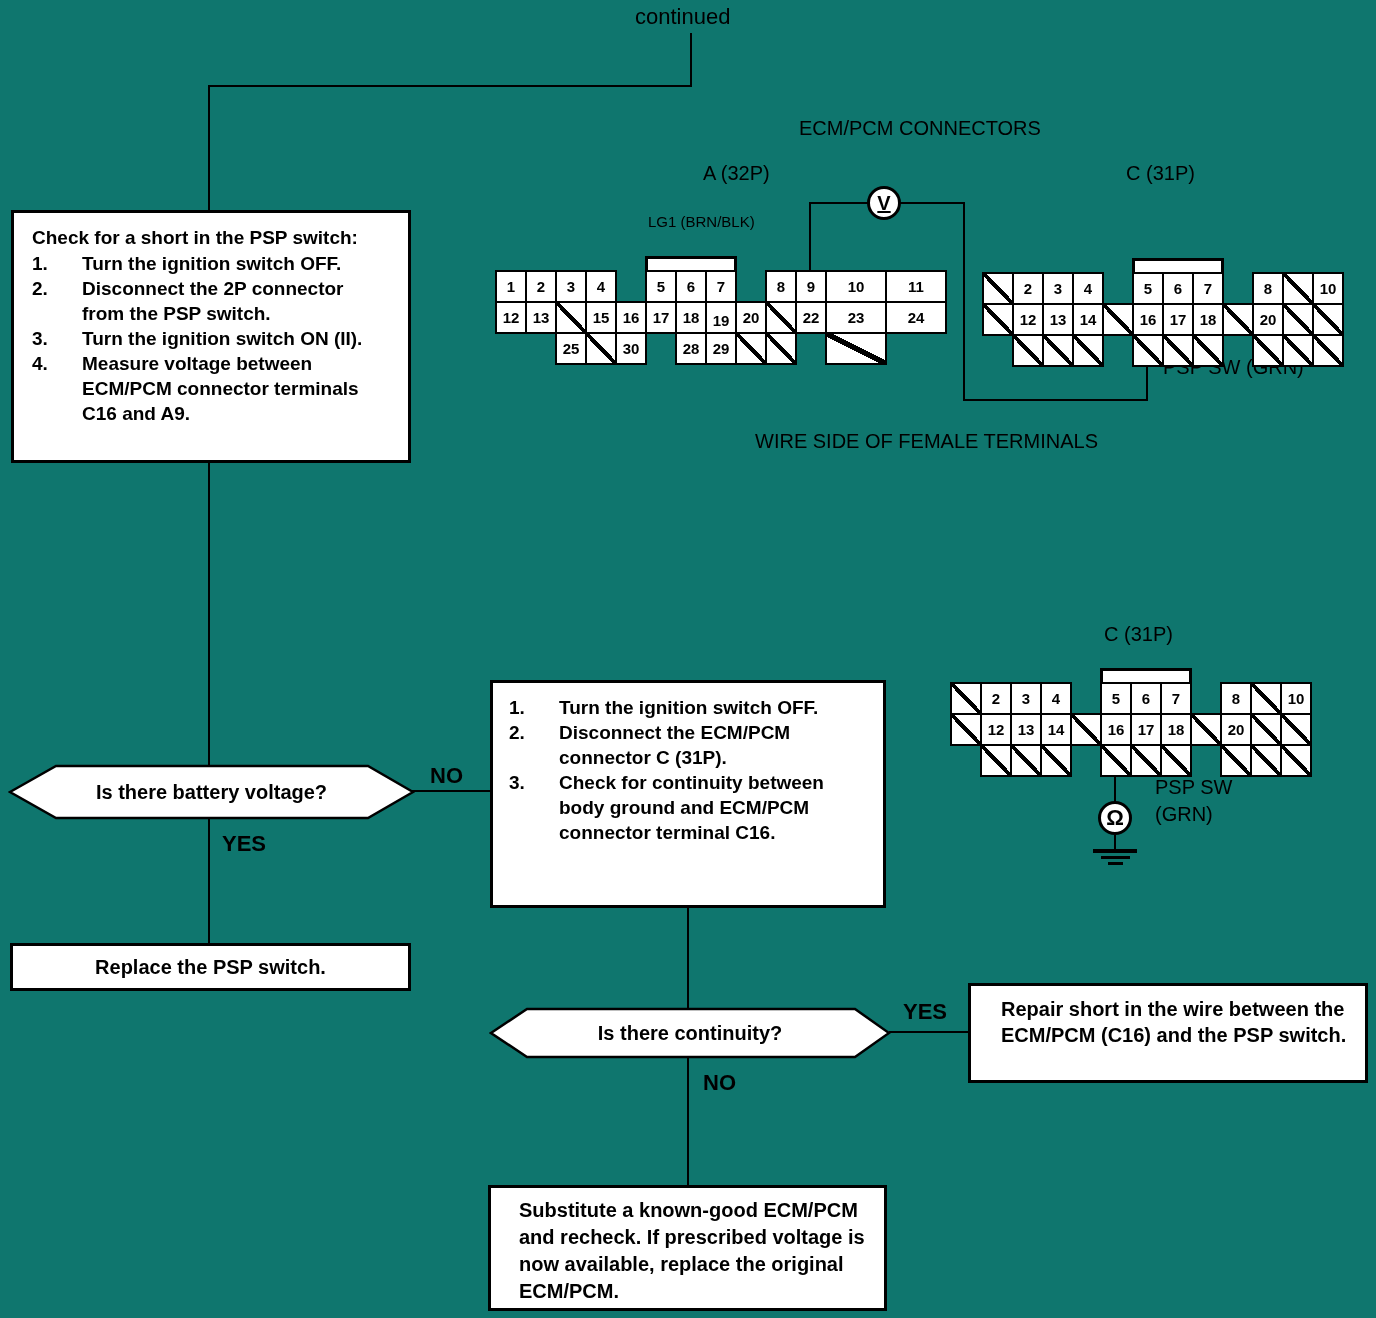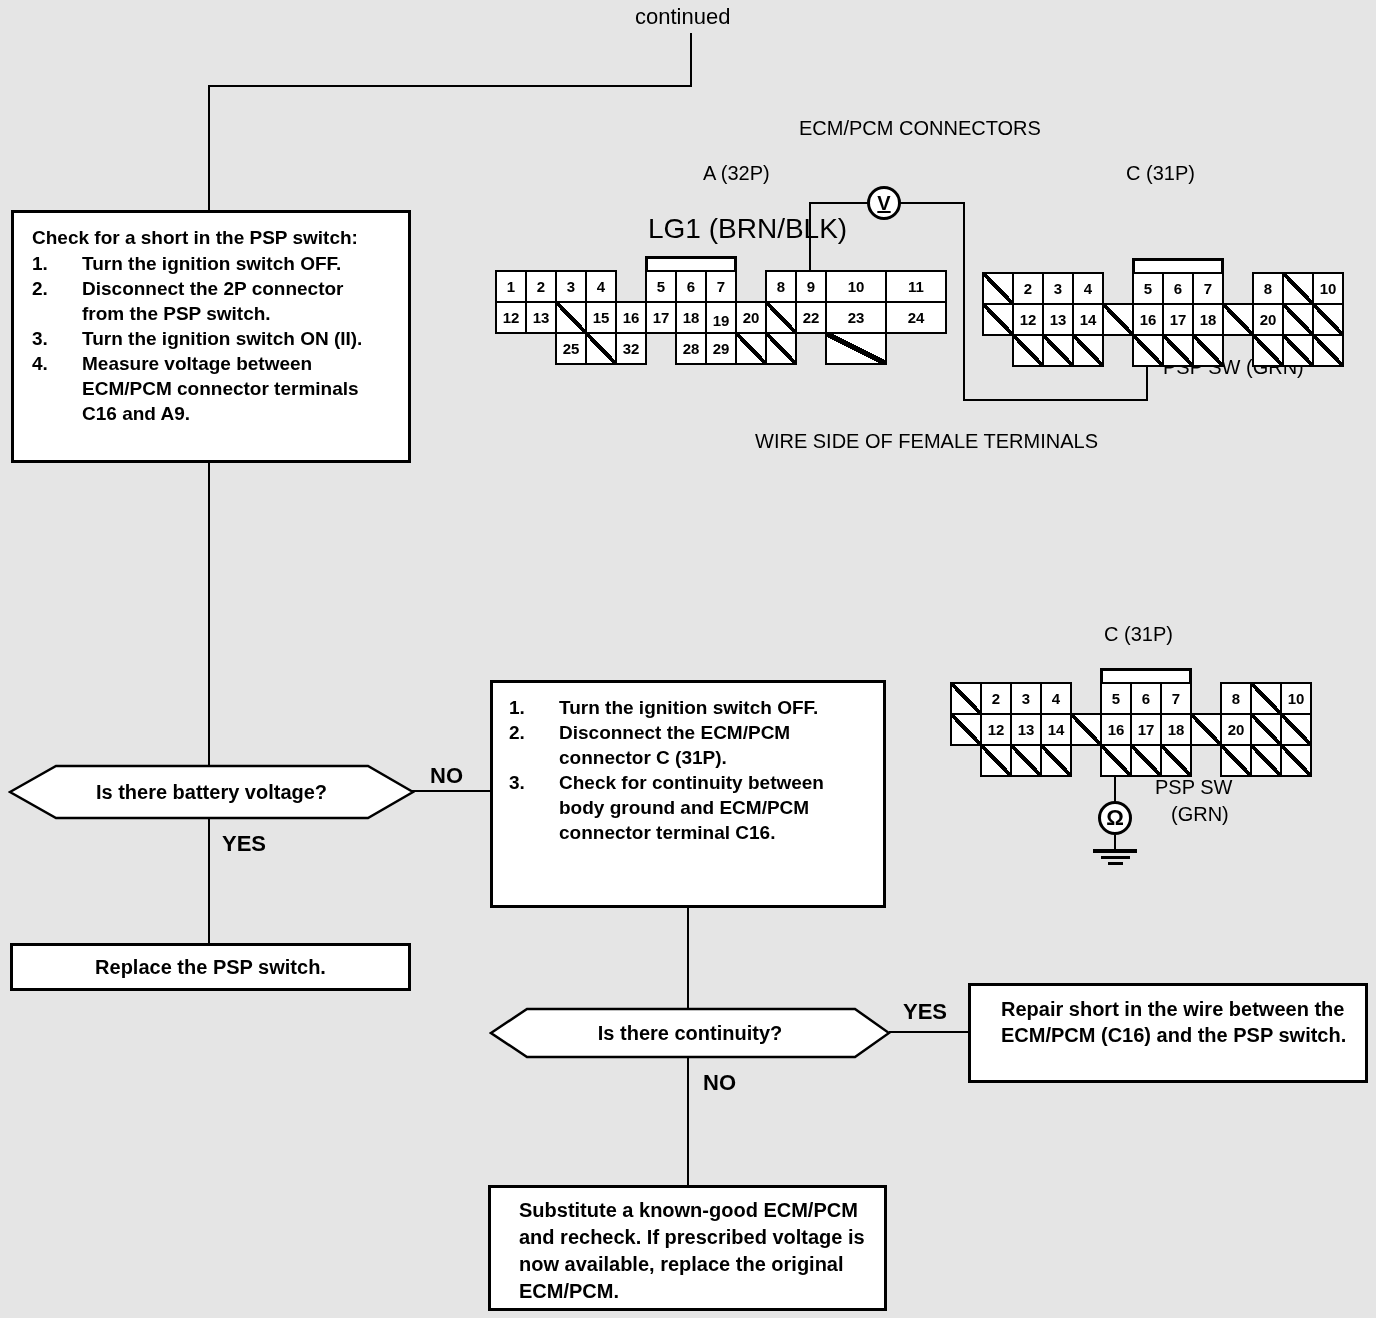--- a/index.html
+++ b/index.html
@@ -1,22 +1,22 @@
 <!DOCTYPE html>
 <html><head>
 <meta charset="utf-8">
 <style>
   html,body{margin:0;padding:0;background:#fff;}
-  .canvas{position:relative;width:1376px;height:1318px;background:#e5e5e5;
+  .canvas{position:relative;width:1376px;height:1318px;background:#0f766e;
           font-family:"Liberation Sans",sans-serif;color:#000;overflow:hidden;}
   .line{position:absolute;background:#000;}
   .txt{position:absolute;white-space:nowrap;}
   .b{font-weight:normal;}
   .h20{font-size:20px;}
-  .h21{font-size:28px;}
+  .h21{font-size:15px;}
   .h22{font-size:22px;font-weight:bold;}
   .box{position:absolute;background:#fff;border:3px solid #000;box-sizing:border-box;}
   .box .title{font-weight:bold;font-size:19px;line-height:25px;margin-bottom:1px;}
   .steps .step{display:flex;font-weight:600;font-size:19px;line-height:25px;}
   .step-num{width:30px;flex:none;}
   .step-text{flex:1;margin-left:20px;}
   .centerbox{display:flex;align-items:center;justify-content:center;
              font-weight:bold;font-size:20px;text-align:center;}
   .leftbox{font-weight:bold;font-size:20px;line-height:26px;}
   .hex{position:absolute;}
@@ -63,21 +63,21 @@
 
   <div class="txt h22" style="left:635px;top:4px;font-weight:400;">continued</div>
   <div class="txt b h20" style="left:799px;top:117px;">ECM/PCM CONNECTORS</div>
   <div class="txt b h20" style="left:703px;top:162px;">A (32P)</div>
   <div class="txt b h20" style="left:1126px;top:162px;">C (31P)</div>
   <div class="txt b h21" style="left:648px;top:213px;">LG1 (BRN/BLK)</div>
   <div class="txt b h20" style="left:1163px;top:356px;">PSP SW (GRN)</div>
   <div class="txt b h20" style="left:755px;top:430px;">WIRE SIDE OF FEMALE TERMINALS</div>
   <div class="txt b h20" style="left:1104px;top:623px;">C (31P)</div>
   <div class="txt b h20" style="left:1155px;top:776px;">PSP SW</div>
-  <div class="txt b h20" style="left:1155px;top:803px;margin-left:16px;">(GRN)</div>
+  <div class="txt b h20" style="left:1155px;top:803px;">(GRN)</div>
 
   <div class="txt h22" style="left:430px;top:763px;">NO</div>
   <div class="txt h22" style="left:222px;top:831px;">YES</div>
   <div class="txt h22" style="left:903px;top:999px;">YES</div>
   <div class="txt h22" style="left:703px;top:1070px;">NO</div>
 
   <div class="box" style="left:11px;top:210px;width:400px;height:253px;padding:12px 18px;overflow:hidden;">
     <div class="title">Check for a short in the PSP switch:</div>
     <div class="steps">
         <div class="step">
@@ -163,21 +163,21 @@
       <div class="cell" style="left: 150px; top: 31px; width: 32px; height: 33px;">17</div>
       <div class="cell" style="left: 180px; top: 31px; width: 32px; height: 33px;">18</div>
       <div class="cell" style="left: 210px; top: 31px; width: 32px; height: 39px; text-align: right;">19</div>
       <div class="cell" style="left: 240px; top: 31px; width: 32px; height: 33px;">20</div>
       <div class="cell slash" style="left: 270px; top: 31px; width: 32px; height: 33px;"></div>
       <div class="cell" style="left: 300px; top: 31px; width: 32px; height: 33px;">22</div>
       <div class="cell" style="left: 330px; top: 31px; width: 62px; height: 33px;">23</div>
       <div class="cell" style="left: 390px; top: 31px; width: 62px; height: 33px;">24</div>
       <div class="cell" style="left: 60px; top: 62px; width: 32px; height: 33px;">25</div>
       <div class="cell slash" style="left: 90px; top: 62px; width: 32px; height: 33px;"></div>
-      <div class="cell" style="left: 120px; top: 62px; width: 32px; height: 33px;">32</div>
+      <div class="cell" style="left: 120px; top: 62px; width: 32px; height: 33px;">30</div>
       <div class="cell" style="left: 180px; top: 62px; width: 32px; height: 33px;">28</div>
       <div class="cell" style="left: 210px; top: 62px; width: 32px; height: 33px;">29</div>
       <div class="cell slash" style="left: 240px; top: 62px; width: 32px; height: 33px;"></div>
       <div class="cell slash" style="left: 270px; top: 62px; width: 32px; height: 33px;"></div>
       <div class="cell slash" style="left: 330px; top: 62px; width: 62px; height: 33px;"></div>
     </div>
   <div class="connector" id="conn-c31p-top" style="left:982px;top:272px;width:362px;height:95px;">
       <div class="contab" style="left: 150px; top: -14px; width: 92px; height: 17px;"></div>
       <div class="cell slash" style="left: 0px; top: 0px; width: 32px; height: 33px;"></div>
       <div class="cell" style="left: 30px; top: 0px; width: 32px; height: 33px;">2</div>

